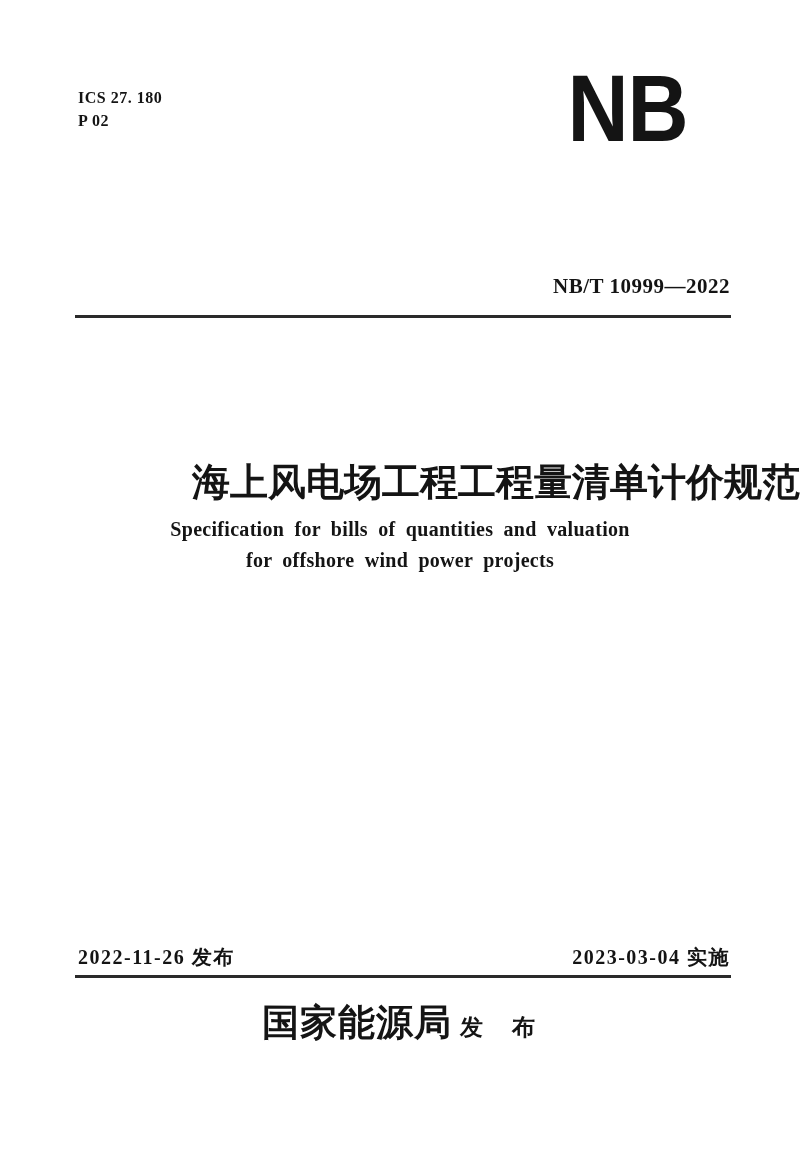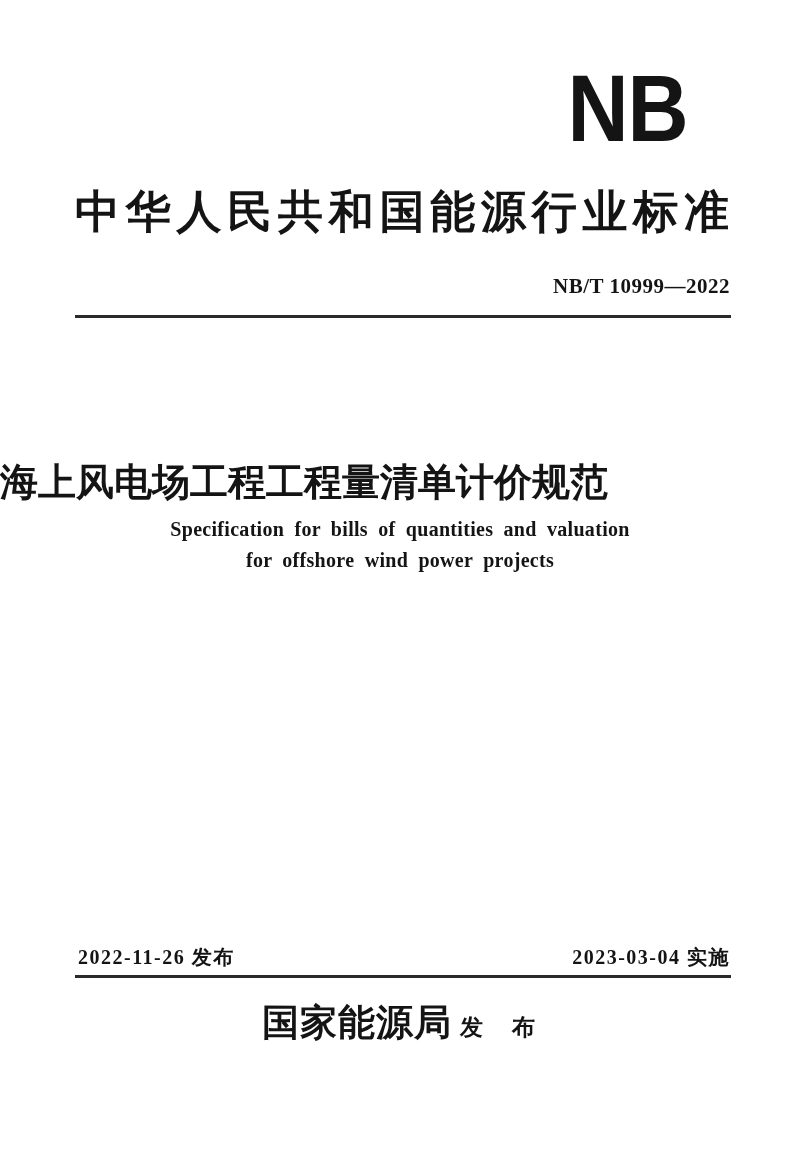--- a/index.html
+++ b/index.html
@@ -77,21 +77,21 @@
   }
   .rule-top { top: 315px; }
   .rule-bottom { top: 975px; }
 
   
   .title-zh {
     position: absolute;
     left: 0;
     top: 459px;
     width: 800px;
-    text-align: left;
+    text-align: right;
     font-family: Liberation Sans, sans-serif;
     font-weight: bold;
     font-size: 38px;
     line-height: 46px;
     letter-spacing: 0px;
     white-space: nowrap;
   }
 
   
   .title-en {
@@ -142,24 +142,27 @@
     font-size: 23px;
     margin-left: 8px;
     letter-spacing: 3px;
   }
 </style>
 </head>
 <body>
 
 <div class="page">
 
+  <div class="ics-block">
+    <div>ICS 27. 180</div>
+    <div>P 02</div>
+  </div>
 
   <div class="nb-logo">NB</div>
 
-  <div class="std-category">中华人民共和国能源行业标准</div>
 
   <div class="std-number">NB/T 10999—2022</div>
 
   <div class="rule rule-top"></div>
 
   <div class="title-zh">海上风电场工程工程量清单计价规范</div>
 
   <div class="title-en">
     <div>Specification for bills of quantities and valuation</div>
     <div>for offshore wind power projects</div>

